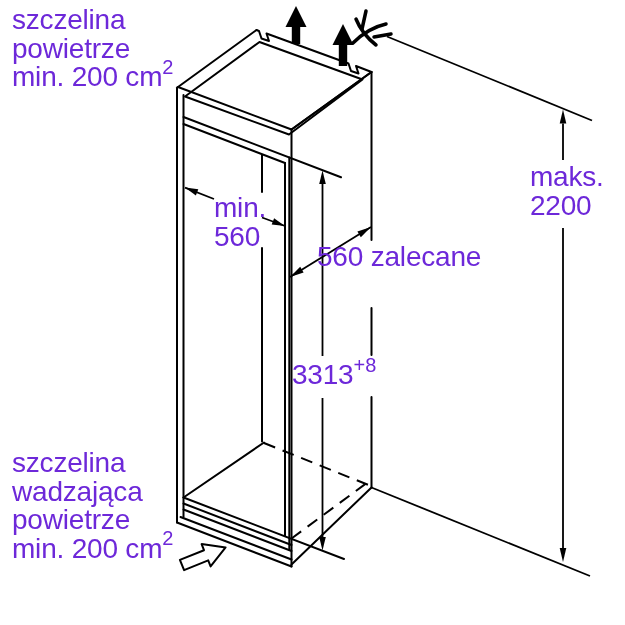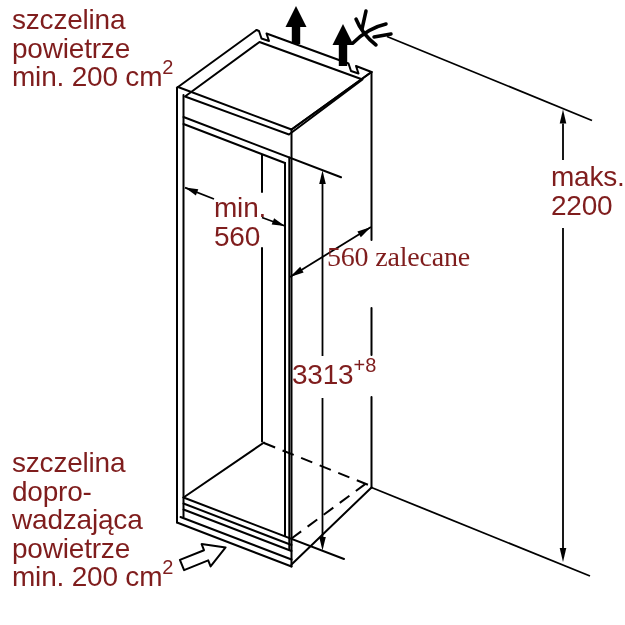--- a/index.html
+++ b/index.html
@@ -3,21 +3,21 @@
 <meta charset="utf-8">
 <style>
   html,body{margin:0;padding:0;background:#fff;}
   #stage{
     position:relative;width:625px;height:625px;background:#fff;overflow:hidden;
     font-family:"Liberation Sans", sans-serif;color:#000;
   }
   #drawing{position:absolute;left:0;top:0;}
   .lbl{
     position:absolute;font-size:28px;line-height:28.5px;white-space:nowrap;
-    letter-spacing:-0.2px;color:#7f1d1d;
+    letter-spacing:-0.2px;color:#6d28d9;
   }
   .lbl sup{
     font-size:20px;letter-spacing:0;position:relative;top:-2px;vertical-align:super;line-height:0;
   }
   .stroke{fill:none;stroke:#000;stroke-width:2;stroke-linecap:round;stroke-linejoin:round;}
   .thin{fill:none;stroke:#000;stroke-width:1.8;stroke-linecap:butt;}
   .dashed{fill:none;stroke:#000;stroke-width:2;stroke-dasharray:12 8;}
   .head{fill:#000;stroke:none;}
   .fat{fill:#000;stroke:none;}
   .hollow{fill:#fff;stroke:#000;stroke-width:2;stroke-linejoin:round;}
@@ -114,38 +114,37 @@
   </svg>
 
   <div class="lbl" style="left:12px;top:6px;">
     <div>szczelina</div>
     <div>powietrze</div>
     <div><span>min. 200 cm</span><sup>2</sup></div>
   </div>
 
   <div class="lbl" style="left:12px;top:449px;">
     <div>szczelina</div>
-    <div>dopro-</div>
     <div>wadzająca</div>
     <div>powietrze</div>
     <div><span>min. 200 cm</span><sup>2</sup></div>
   </div>
 
   <div class="lbl" style="left:214px;top:194px;">
     <div>min.</div>
     <div>560</div>
   </div>
 
-  <div class="lbl" style="left:327px;top:243px;font-family:Liberation Serif, serif;">
+  <div class="lbl" style="left:317px;top:243px;">
     <div>560 zalecane</div>
   </div>
 
   <div class="lbl" style="left:292px;top:361px;">
     <span>3313</span><sup>+8</sup>
   </div>
 
-  <div class="lbl" style="left:530px;top:163px;margin-left:21px;">
+  <div class="lbl" style="left:530px;top:163px;">
     <div>maks.</div>
     <div>2200</div>
   </div>
 
 
 </div>
 
 </body></html>

